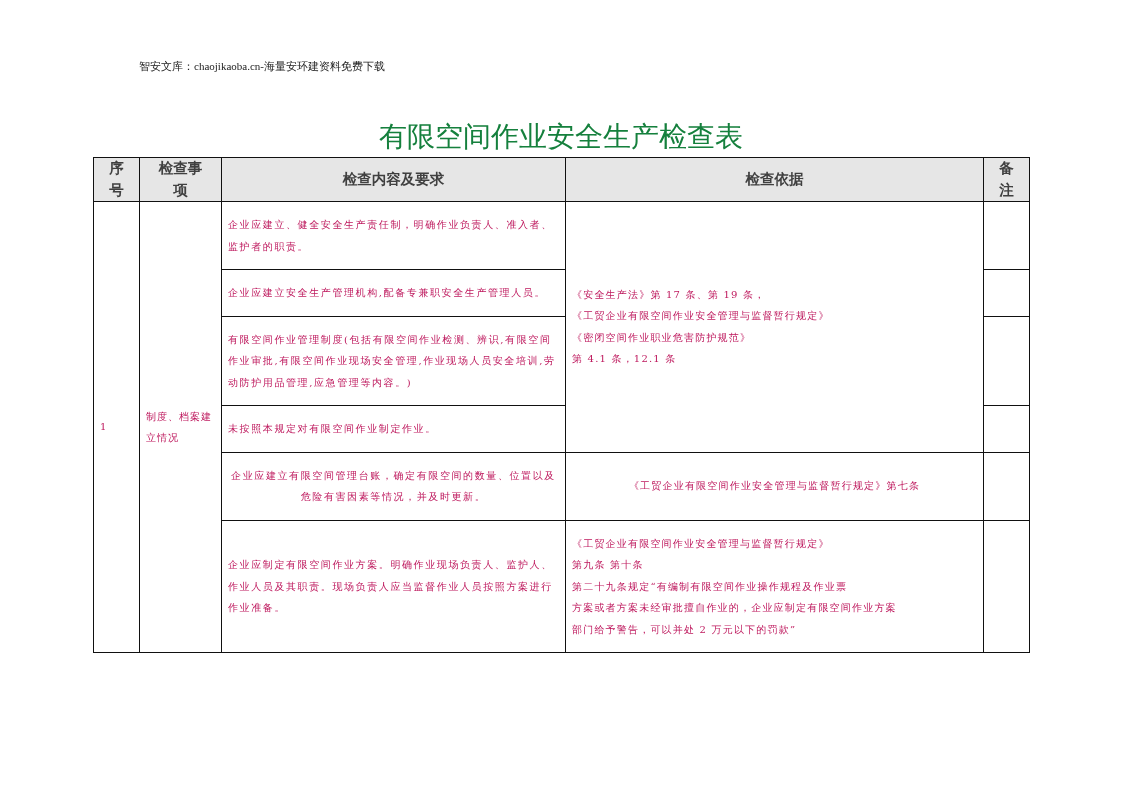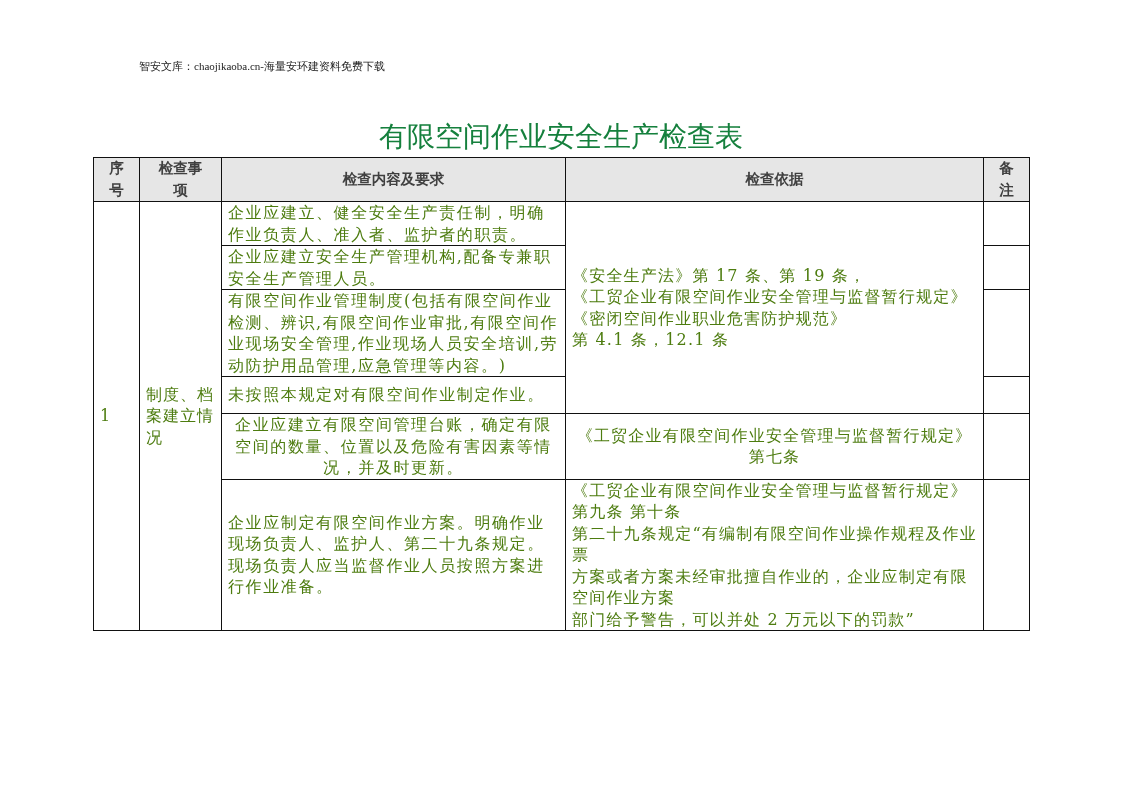--- a/index.html
+++ b/index.html
@@ -1,20 +1,20 @@
 <!DOCTYPE html>
 <html><head>
 <meta charset="utf-8">
 <style>
   html, body { margin:0; padding:0; background:#ffffff; }
   body { width:1122px; height:793px; position:relative; overflow:hidden; font-family:"DejaVu Serif", "Liberation Serif", serif; color:#222; }
   .header-note { position:absolute; left:95px; top:59px; font-size:11px; color:#222; font-family:"Liberation Serif", "DejaVu Serif", serif;margin-left:44px; }
   .title { position:absolute; left:0; width:1122px; top:118px; text-align:center; font-size:28px; font-family:"DejaVu Sans", "Liberation Sans", sans-serif; color:#15803d; letter-spacing:0px; }
   table.check { position:absolute; left:93px; top:157px; border-collapse:collapse; table-layout:fixed; }
-  table.check td, table.check th { border:1px solid #111; padding:0 6px; vertical-align:middle; font-size:16px; line-height:21.5px; color:#4d7c0f; }
+  table.check td, table.check th { border:1px solid #111; padding:12px 6px; vertical-align:middle; font-size:10px; line-height:21.5px; color:#be185d; }
   table.check th { background:#e6e6e6; font-family:"DejaVu Sans", "Liberation Sans", sans-serif; font-weight:bold; font-size:14.5px; color:#404040; height:36px; text-align:center; padding:0 12px; }
   .c-seq { width:46px; }
   .c-item { width:82px; }
   .c-content { width:344px; }
   .c-basis { width:418px; }
   .c-note { width:46px; }
   td.seq { text-align:left; padding-left:6px; font-size:12px; color:#444; }
   td.item { font-family:Liberation Serif, serif; font-size:15px; line-height:23px; color:#111; padding:0 6px; letter-spacing:1px; }
   td.content { letter-spacing:1.6px; }
   td.basis { letter-spacing:1.2px; }
@@ -69,21 +69,21 @@
       <td></td>
     </tr>
     <tr style="height:43px;text-align:center;">
       <td class="content">企业应建立有限空间管理台账，确定有限空间的数量、位置以及危险有害因素等情况，并及时更新。</td>
       <td class="basis">
         <div>《工贸企业有限空间作业安全管理与监督暂行规定》第七条</div>
       </td>
       <td></td>
     </tr>
     <tr style="height:106px;">
-      <td class="content top">企业应制定有限空间作业方案。明确作业现场负责人、监护人、第二十九条规定。现场负责人应当监督作业人员按照方案进行作业准备。</td>
+      <td class="content top">企业应制定有限空间作业方案。明确作业现场负责人、监护人、作业人员及其职责。现场负责人应当监督作业人员按照方案进行作业准备。</td>
       <td class="basis top">
         <div>《工贸企业有限空间作业安全管理与监督暂行规定》</div>
         <div>第九条 第十条</div>
         <div>第二十九条规定“有编制有限空间作业操作规程及作业票</div>
         <div>方案或者方案未经审批擅自作业的，企业应制定有限空间作业方案</div>
         <div>部门给予警告，可以并处 2 万元以下的罚款”</div>
       </td>
       <td></td>
     </tr>
   </tbody>

